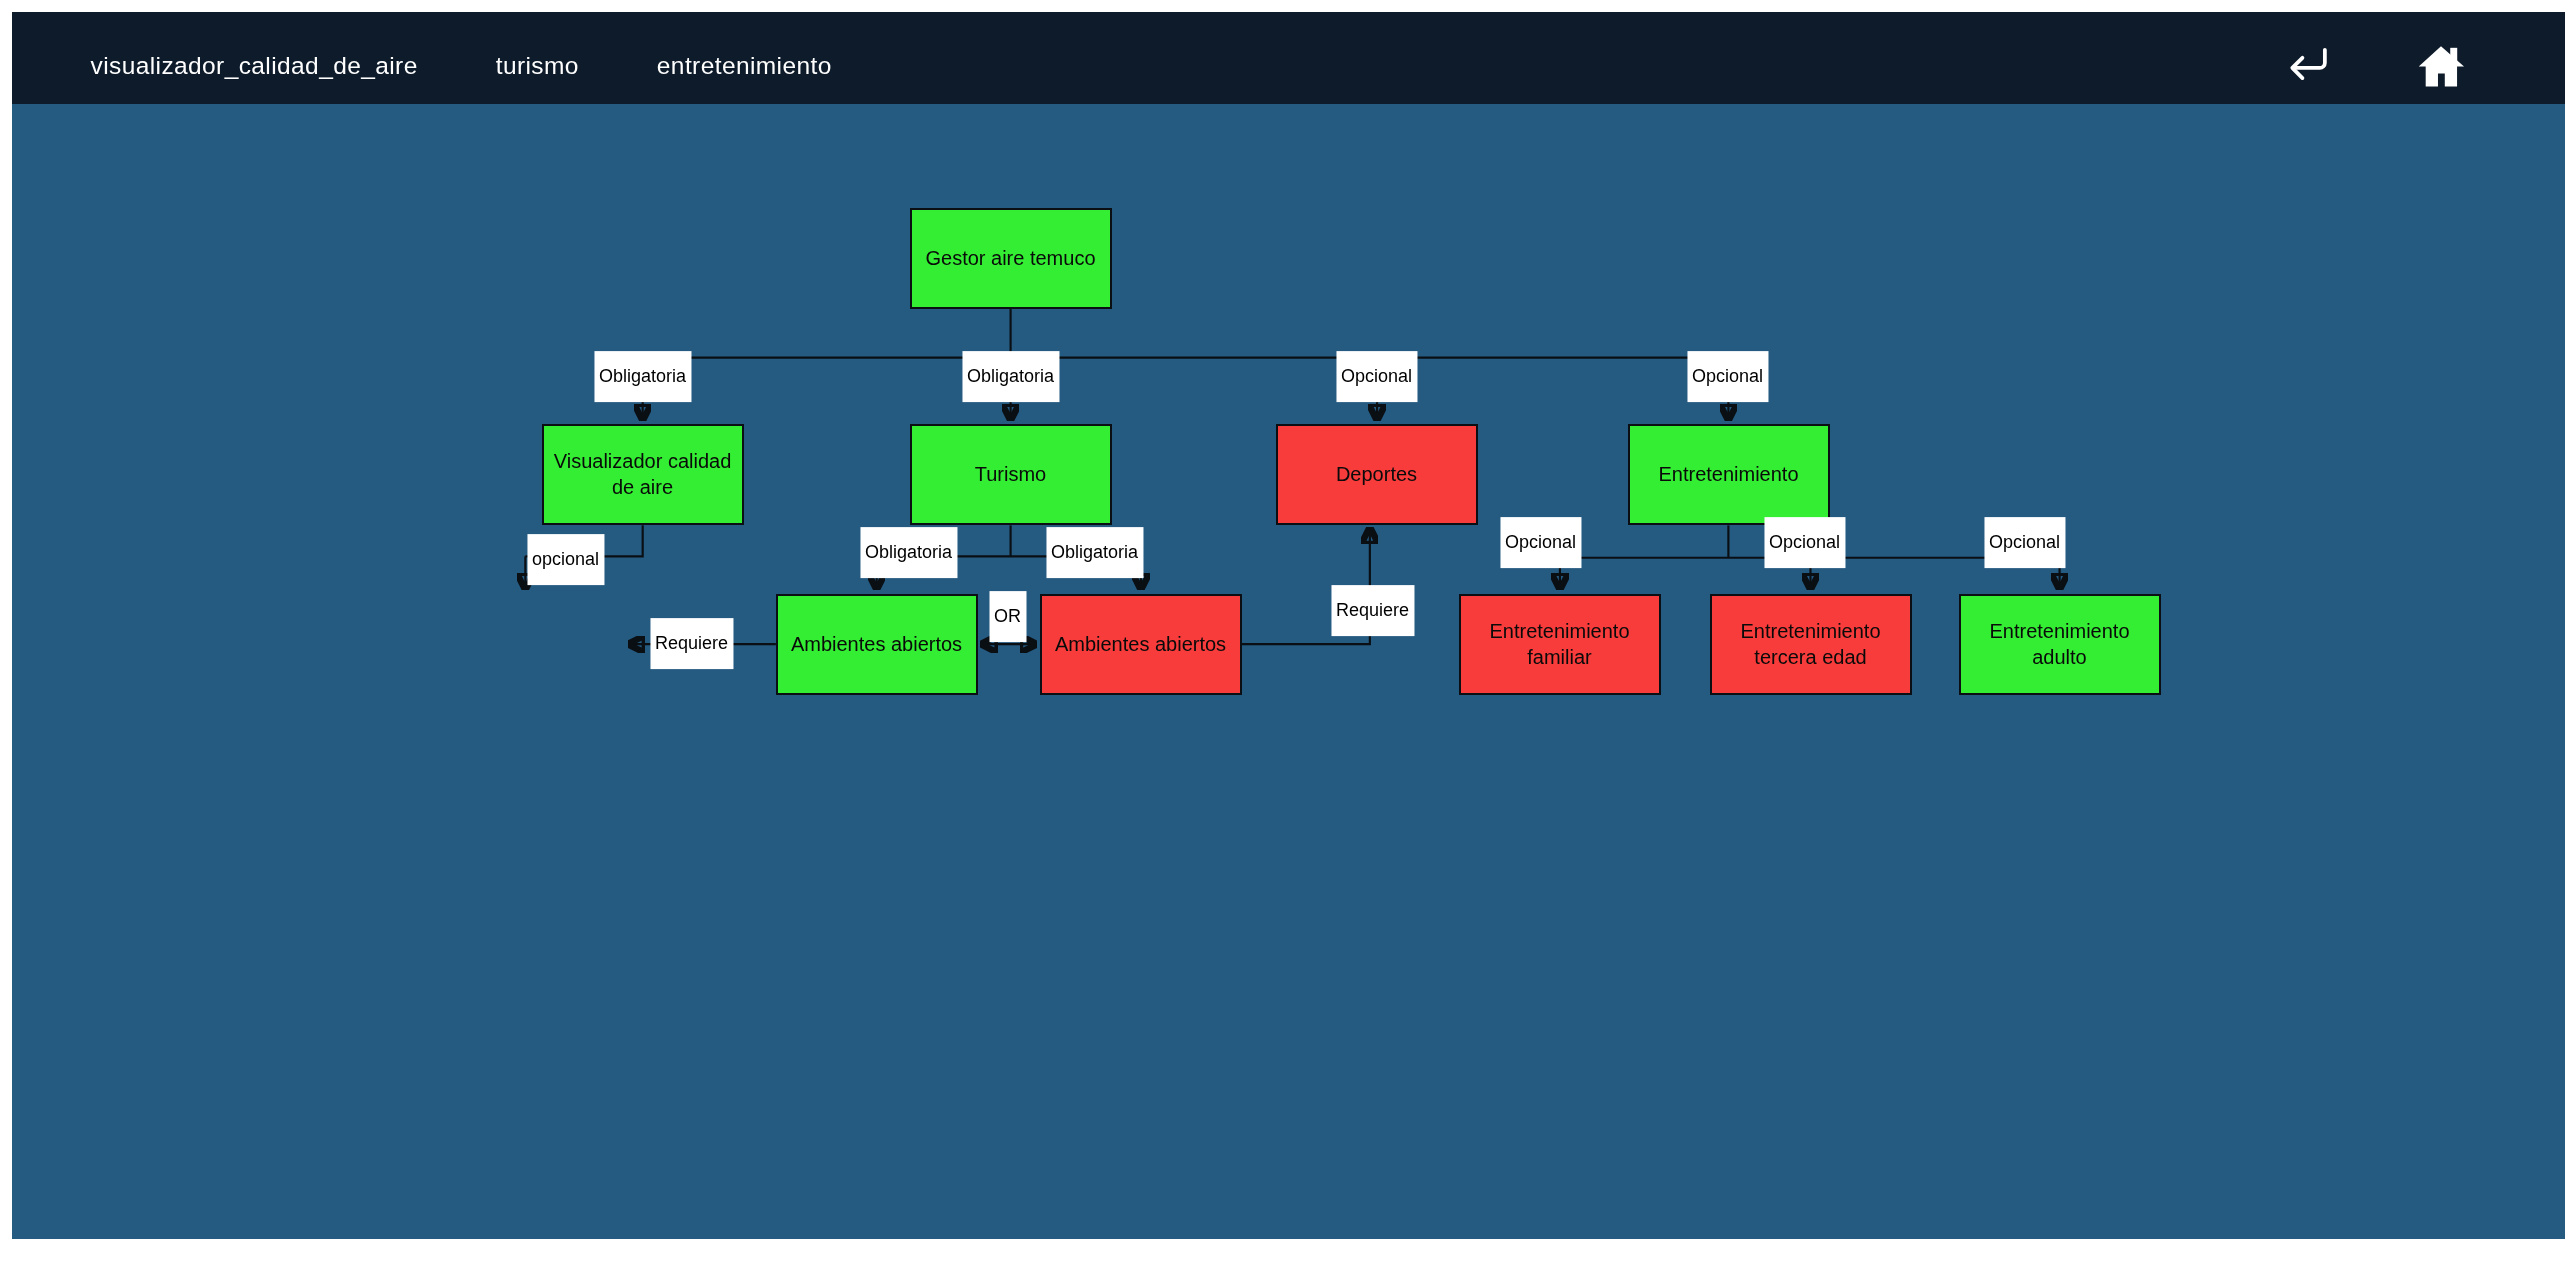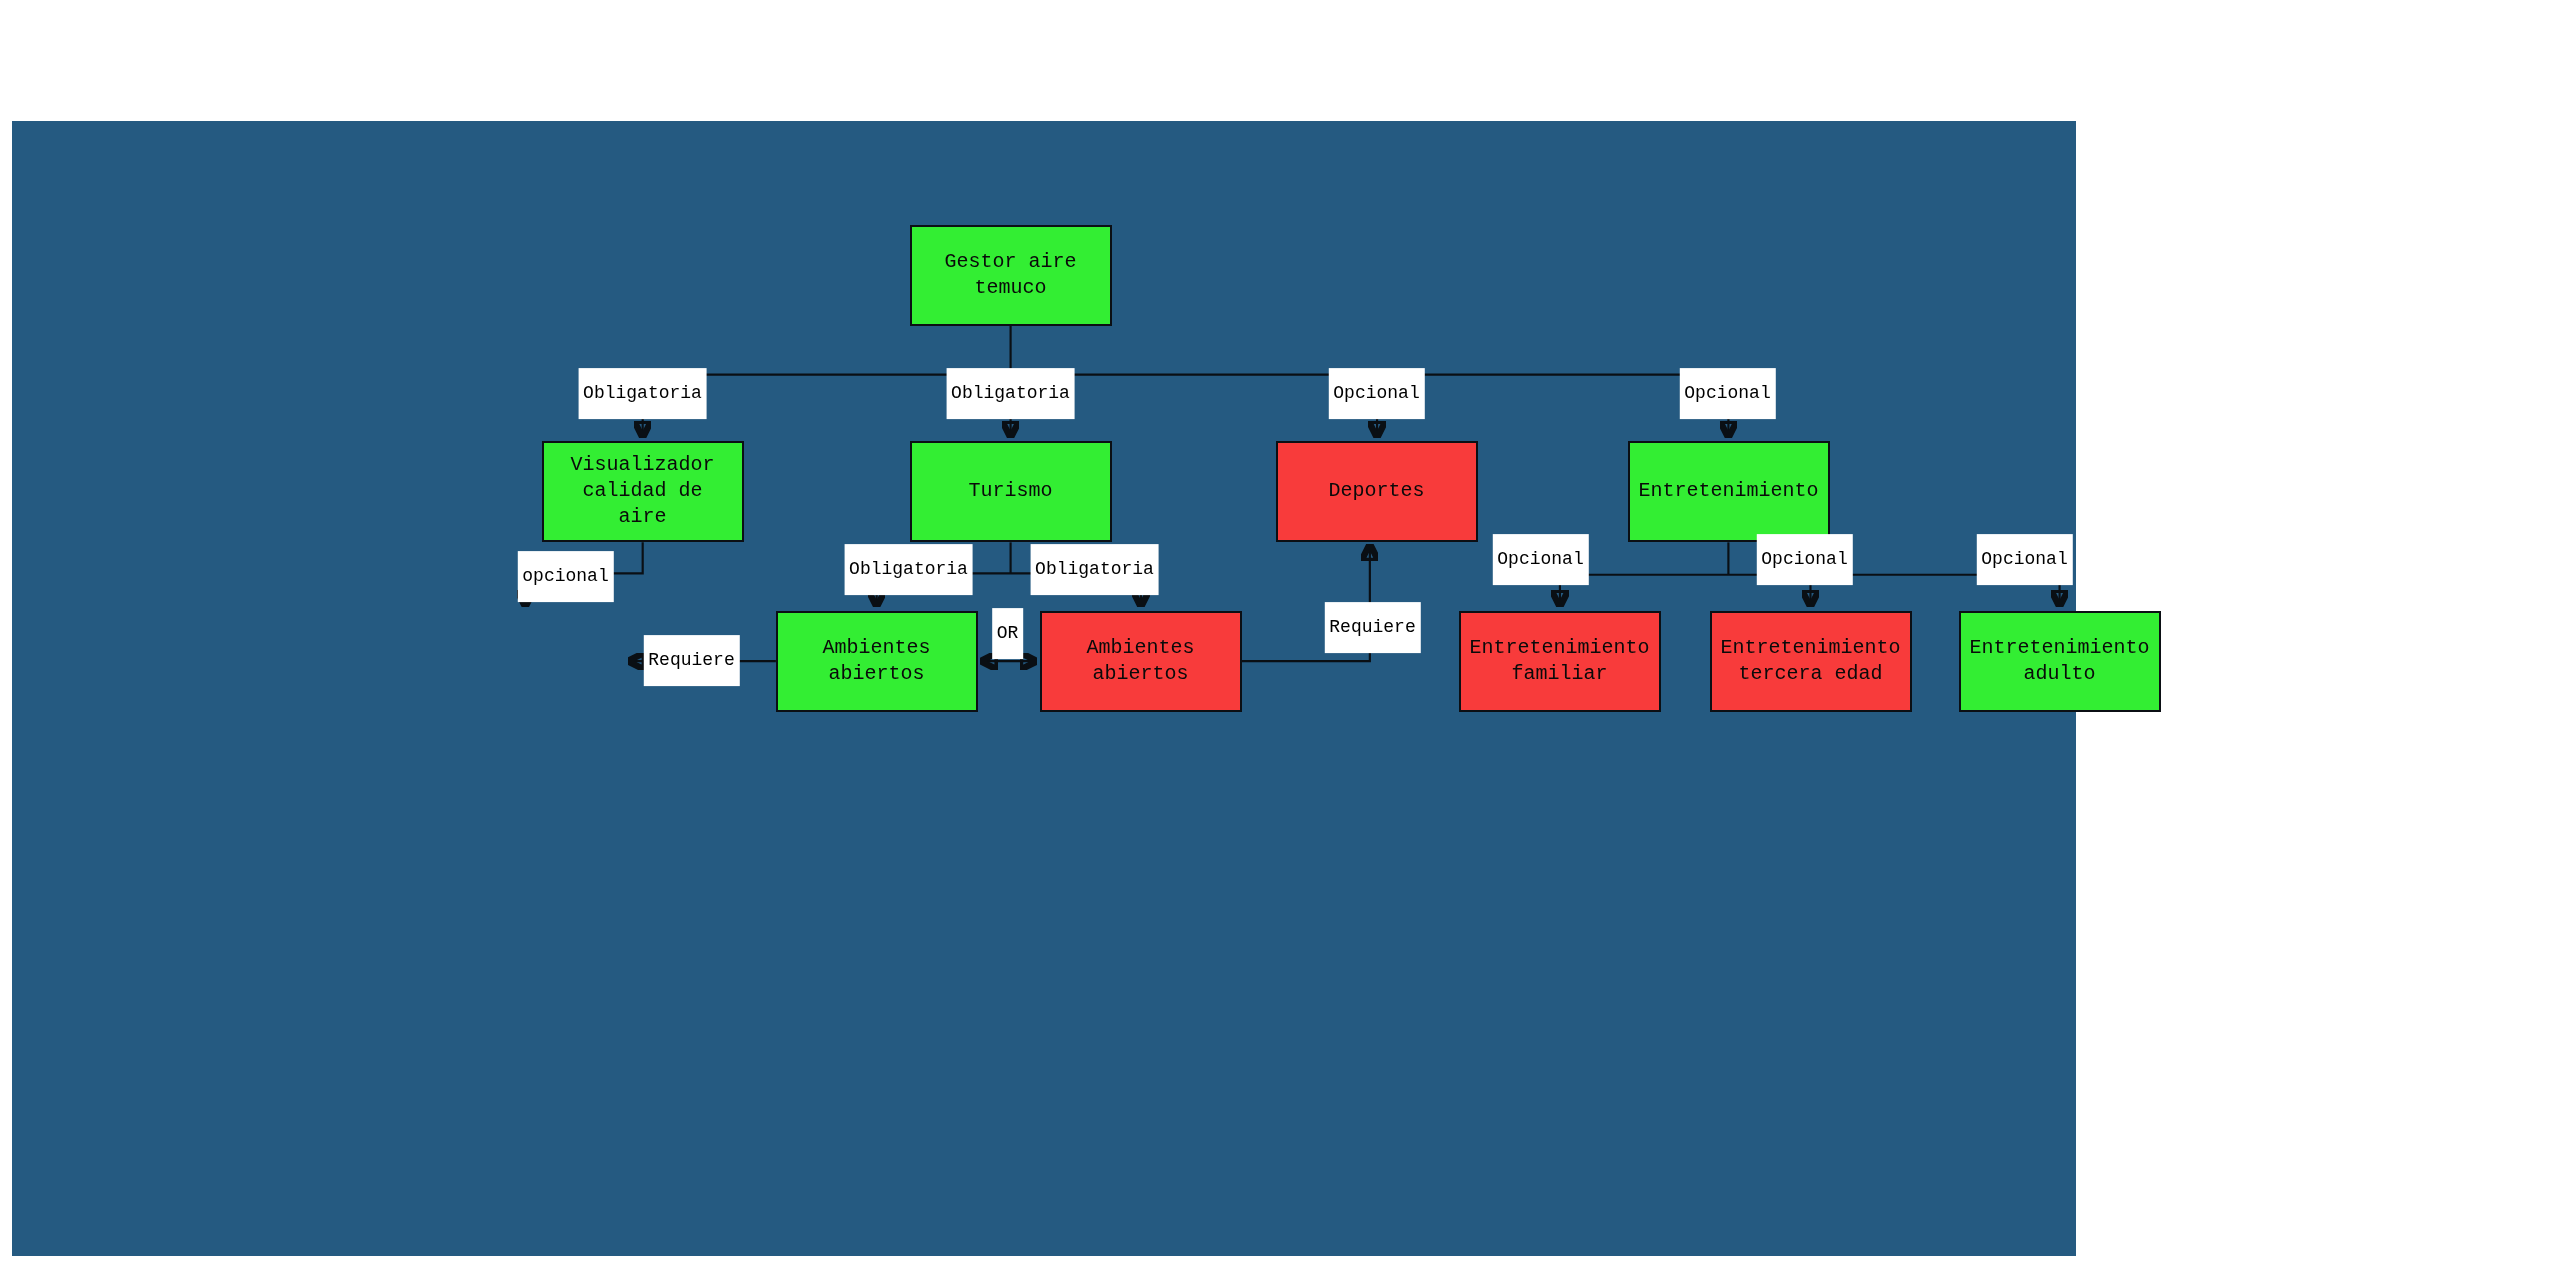--- a/index.html
+++ b/index.html
@@ -51,24 +51,23 @@
     align-items: center;
     justify-content: center;
     cursor: pointer;
     background: transparent;
     border: none;
     padding: 0;
   }
   
   .canvas {
     position: absolute;
-    left: 0; top: 109px;
-    width: 2064px; height: 1135px;
+    left: 0; top: 92px;
+    width: 2553px; height: 1135px;
     background: #255a81;
-    font-family: Liberation Mono, monospace;
   }
   .wires {
     position: absolute;
     left: 0; top: 0;
     pointer-events: none;
   }
   .wires path {
     stroke: #0a0f14;
     stroke-width: 3;
     fill: none;
@@ -104,20 +103,41 @@
     padding: 16px 5px;
     white-space: nowrap;
   }
 </style>
 </head>
 <body>
 
 <div class="page">
   <div class="app">
 
+    <div class="navbar">
+      <div class="nav-items">
+        <div class="nav-item">visualizador_calidad_de_aire</div>
+        <div class="nav-item">turismo</div>
+        <div class="nav-item">entretenimiento</div>
+      </div>
+      <div class="nav-icons">
+        <button class="nav-icon-btn" title="">
+          <svg width="55" height="45" viewBox="0 0 38 31">
+            <path d="M31 4 v9 a3.5 3.5 0 0 1 -3.5 3.5 H10" fill="none" stroke="#ffffff" stroke-width="2.6" stroke-linecap="round" stroke-linejoin="round"></path>
+            <path d="M15.5 9.5 L8.5 16.5 L15.5 23.5" fill="none" stroke="#ffffff" stroke-width="2.6" stroke-linecap="round" stroke-linejoin="round"></path>
+          </svg>
+        </button>
+        <button class="nav-icon-btn" title="">
+          <svg width="50" height="48" viewBox="0 0 33 31">
+            <rect x="22.6" y="3.5" width="4.6" height="9" fill="#ffffff"></rect>
+            <path fill="#ffffff" d="M16.5 2.5 L1.8 15.8 h4.6 V29 h8.1 v-8.6 h4.5 V29 h8.1 V15.8 h4.6 Z"></path>
+          </svg>
+        </button>
+      </div>
+    </div>
 
     <div class="canvas">
 
       <svg class="wires" width="2553" height="1135" viewBox="0 0 3546 1576">
         <defs>
           <marker id="arr" viewBox="0 0 8 8" refX="7" refY="4" markerWidth="8" markerHeight="8" orient="auto-start-reverse" markerUnits="strokeWidth">
             <path d="M0 0 L8 4 L0 8 z" fill="#0a0f14" stroke="none"></path>
           </marker>
         </defs>
 

